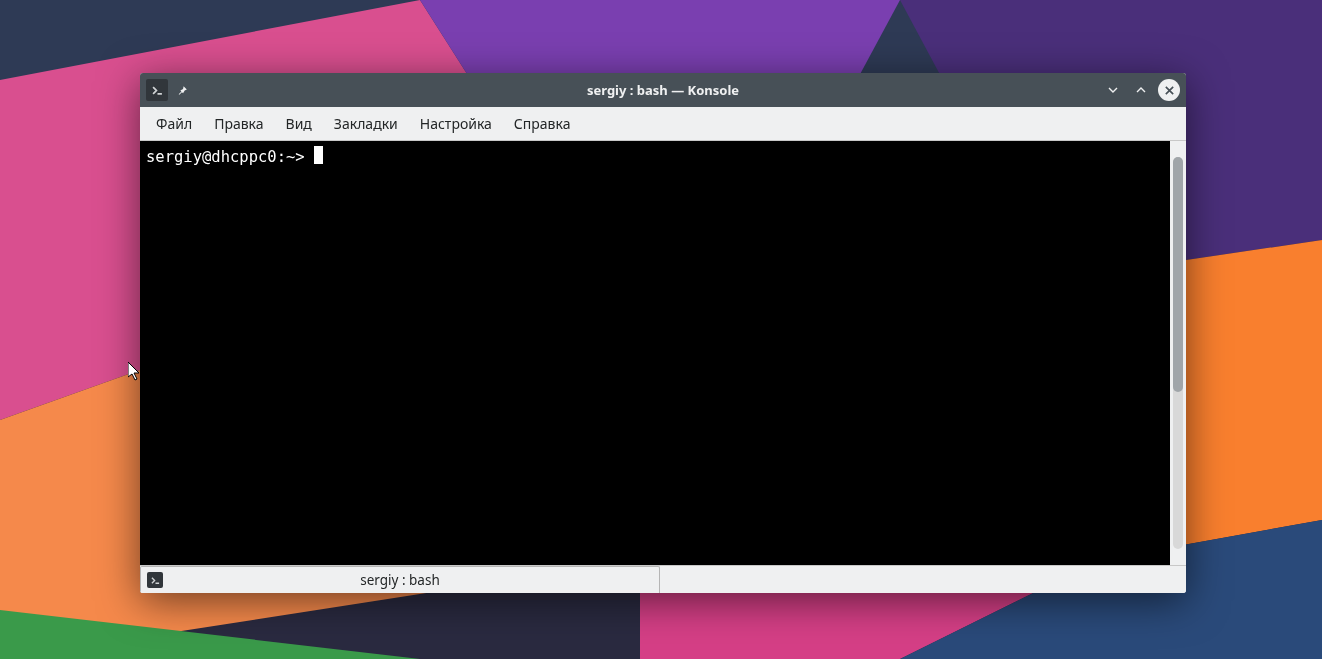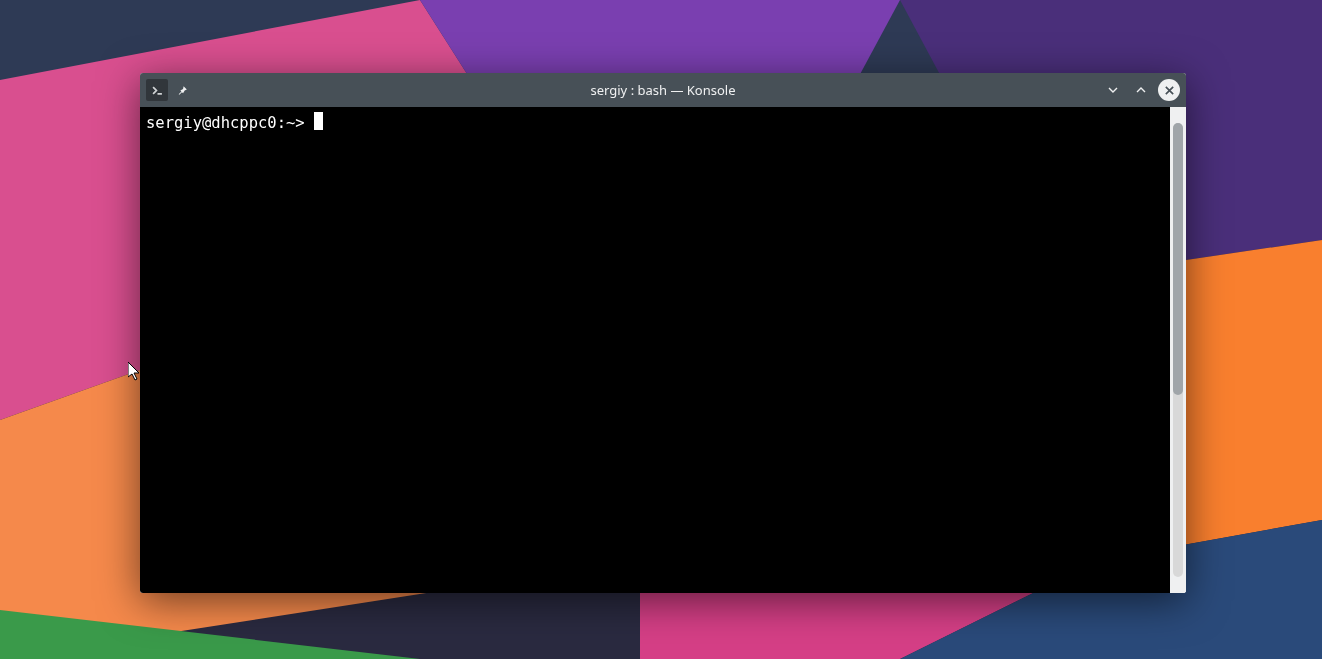--- a/index.html
+++ b/index.html
@@ -29,21 +29,21 @@
     color: #eff0f1; font-size: 13px;
     padding: 0 6px;
     position: relative;
   }
   .titlebar .left-group { display:flex; align-items:center; gap:4px; }
   .titlebar .app-icon {
     width: 22px; height: 22px; background: #31363b; border-radius: 2px;
     display:flex; align-items:center; justify-content:center; color:#bdc3c7; font-size:11px;
   }
   .titlebar .pin-icon { width: 20px; height: 20px; display:flex; align-items:center; justify-content:center; color:#eff0f1; }
-  .titlebar .title  { position:absolute; left:0; right:0; text-align:center; pointer-events:none; font-weight: 400; }
+  .titlebar .title  { position:absolute; left:0; right:0; text-align:center; pointer-events:none; font-weight: 700; }
   .titlebar .right-group { margin-left:auto; display:flex; align-items:center; gap:6px; }
   .winbtn { width: 22px; height: 22px; display:flex; align-items:center; justify-content:center; color:#eff0f1; border-radius:11px; }
   .winbtn.close { background:#eff0f1; color:#475057; }
   
   .menubar {
     height: 34px; background: #eff0f1; border-bottom:1px solid #c8c8c8;
     display:flex; align-items:center; padding: 0 6px; gap: 2px;
     color:#232627; font-size:14px;
   }
   .menu-item { padding: 4px 10px; border-radius:2px; }
@@ -149,26 +149,45 @@
             </svg>
         </span>
         <span class="winbtn close">
           <svg width="11" height="11" viewBox="0 0 12 12">
               <path d="M2 2 L10 10 M10 2 L2 10" stroke="#475057" stroke-width="1.8"></path>
             </svg>
         </span>
       </div>
     </div>
 
+    <div class="menubar">
+      <span class="menu-item">Файл</span>
+      <span class="menu-item">Правка</span>
+      <span class="menu-item">Вид</span>
+      <span class="menu-item">Закладки</span>
+      <span class="menu-item">Настройка</span>
+      <span class="menu-item">Справка</span>
+    </div>
 
     <div class="term-area">
       <div class="terminal" id="terminal"><div><span class="prompt-user">sergiy@dhcppc0:~&gt;</span> <span></span><span class="term-cursor"></span></div></div>
       <div class="vscroll">
         <div class="arrow"></div>
         <div class="track">
           <div class="thumb"></div>
         </div>
         <div class="arrow"></div>
       </div>
     </div>
 
+    <div class="tabbar">
+      <div class="tab">
+        <span class="tab-icon">
+          <svg width="9" height="9" viewBox="0 0 10 10">
+              <path d="M1 2 L4 5 L1 8" stroke="#cfd2d4" stroke-width="1.5" fill="none"></path>
+              <line x1="5" y1="8" x2="9" y2="8" stroke="#cfd2d4" stroke-width="1.5"></line>
+            </svg>
+        </span>
+        <span>sergiy : bash</span>
+      </div>
+    </div>
   </div>
 </div>
 
 </body></html>

